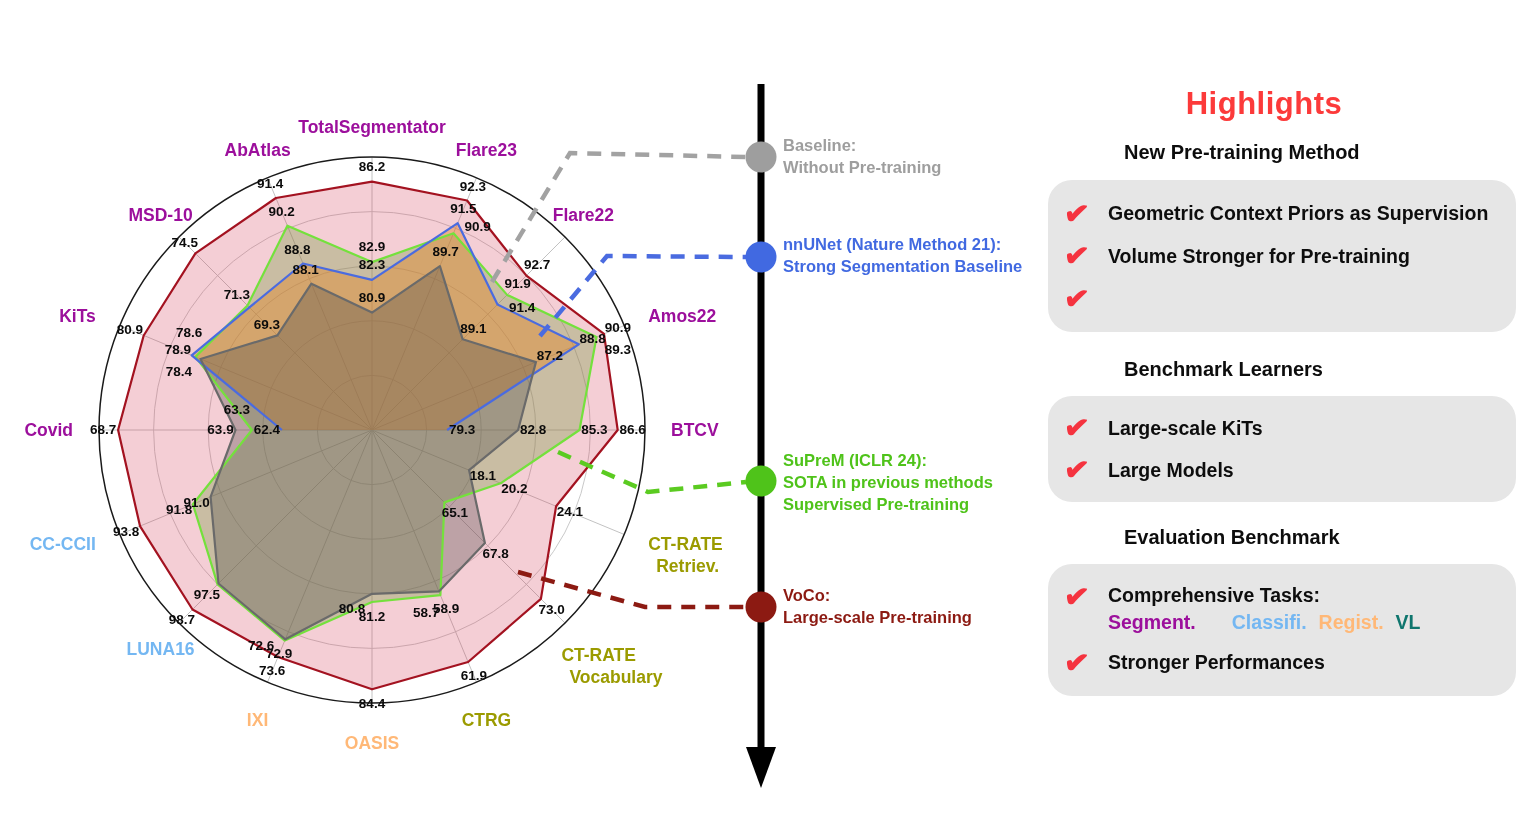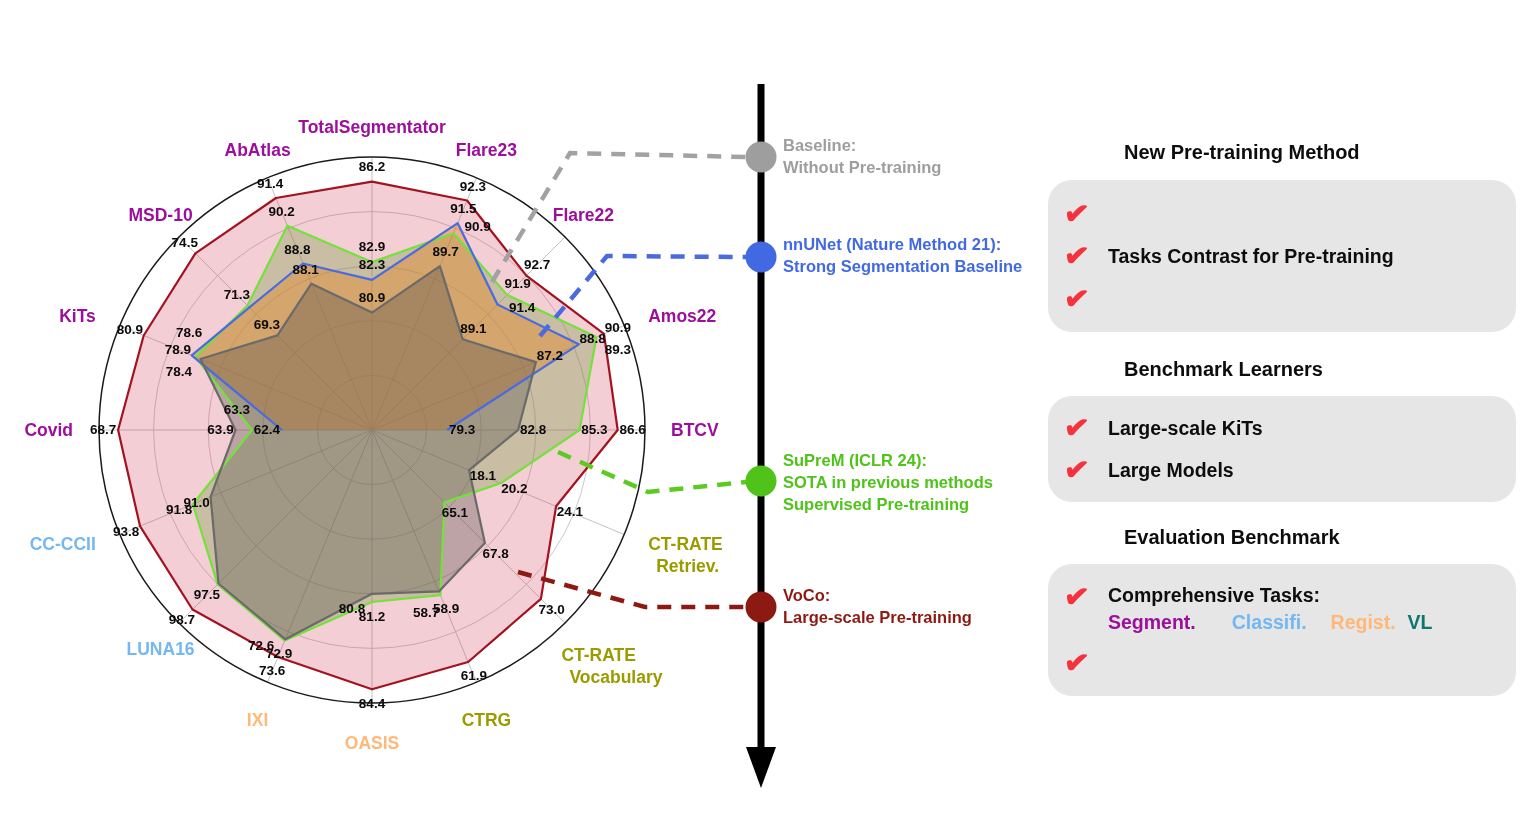--- a/index.html
+++ b/index.html
@@ -139,49 +139,52 @@
       <text x="783" y="272" font-size="16.5" fill="#4169E1" text-anchor="start" font-weight="bold">Strong Segmentation Baseline</text>
       <circle cx="761" cy="481" r="15.5" fill="#4FC31A"></circle>
       <text x="783" y="466" font-size="16.5" fill="#4FC31A" text-anchor="start" font-weight="bold">SuPreM (ICLR 24):</text>
       <text x="783" y="488" font-size="16.5" fill="#4FC31A" text-anchor="start" font-weight="bold">SOTA in previous methods</text>
       <text x="783" y="510" font-size="16.5" fill="#4FC31A" text-anchor="start" font-weight="bold">Supervised Pre-training</text>
       <circle cx="761" cy="607" r="15.5" fill="#8C1A12"></circle>
       <text x="783" y="601" font-size="16.5" fill="#8C1A12" text-anchor="start" font-weight="bold">VoCo:</text>
       <text x="783" y="623" font-size="16.5" fill="#8C1A12" text-anchor="start" font-weight="bold">Large-scale Pre-training</text>
     </svg>
 
+  <div class="hl-title" style="color: rgb(252, 58, 58);">Highlights</div>
   <div id="hl-sections">
       <div class="hl-heading" style="top: 141px;">New Pre-training Method</div>
       <div class="hl-box" style="top: 180px; height: 152px;">
         <div class="hl-item">
           <span class="check" style="color: rgb(245, 51, 63);">✔</span>
+          <span class="hl-text">Geometric Context Priors as Supervision</span>
         </div>
         <div class="hl-item">
           <span class="check" style="color: rgb(245, 51, 63);">✔</span>
-          <span class="hl-text">Tasks Contrast for Pre-training</span>
+          <span class="hl-text">Volume Stronger for Pre-training</span>
         </div>
         <div class="hl-item">
           <span class="check" style="color: rgb(245, 51, 63);">✔</span>
         </div>
       </div>
       <div class="hl-heading" style="top: 358px;">Benchmark Learners</div>
       <div class="hl-box" style="top: 396px; height: 106px;">
         <div class="hl-item">
           <span class="check" style="color: rgb(245, 51, 63);">✔</span>
           <span class="hl-text">Large-scale KiTs</span>
         </div>
         <div class="hl-item">
           <span class="check" style="color: rgb(245, 51, 63);">✔</span>
           <span class="hl-text">Large Models</span>
         </div>
       </div>
       <div class="hl-heading" style="top: 526px;">Evaluation Benchmark</div>
       <div class="hl-box" style="top: 564px; height: 132px;">
         <div class="hl-item top-align">
           <span class="check" style="color: rgb(245, 51, 63);">✔</span>
-          <span class="hl-text">Comprehensive Tasks:<span class="hl-sub"><span style="color: rgb(156, 15, 156); margin-top: 8px;">Segment.</span><span style="color: rgb(116, 183, 242); margin-left: 24px;">Classifi.</span><span style="color: rgb(255, 184, 119); margin-left: 12px;">Regist.</span><span style="color: #0f766e;">VL</span></span></span>
+          <span class="hl-text">Comprehensive Tasks:<span class="hl-sub"><span style="color: rgb(156, 15, 156); margin-top: 8px;">Segment.</span><span style="color: rgb(116, 183, 242); margin-left: 24px;">Classifi.</span><span style="color: rgb(255, 184, 119);">Regist.</span><span style="color: #0f766e;">VL</span></span></span>
         </div>
         <div class="hl-item">
           <span class="check" style="color: rgb(245, 51, 63);">✔</span>
+          <span class="hl-text">Stronger Performances</span>
         </div>
       </div>
     </div>
 </div>
 
 </body></html>

